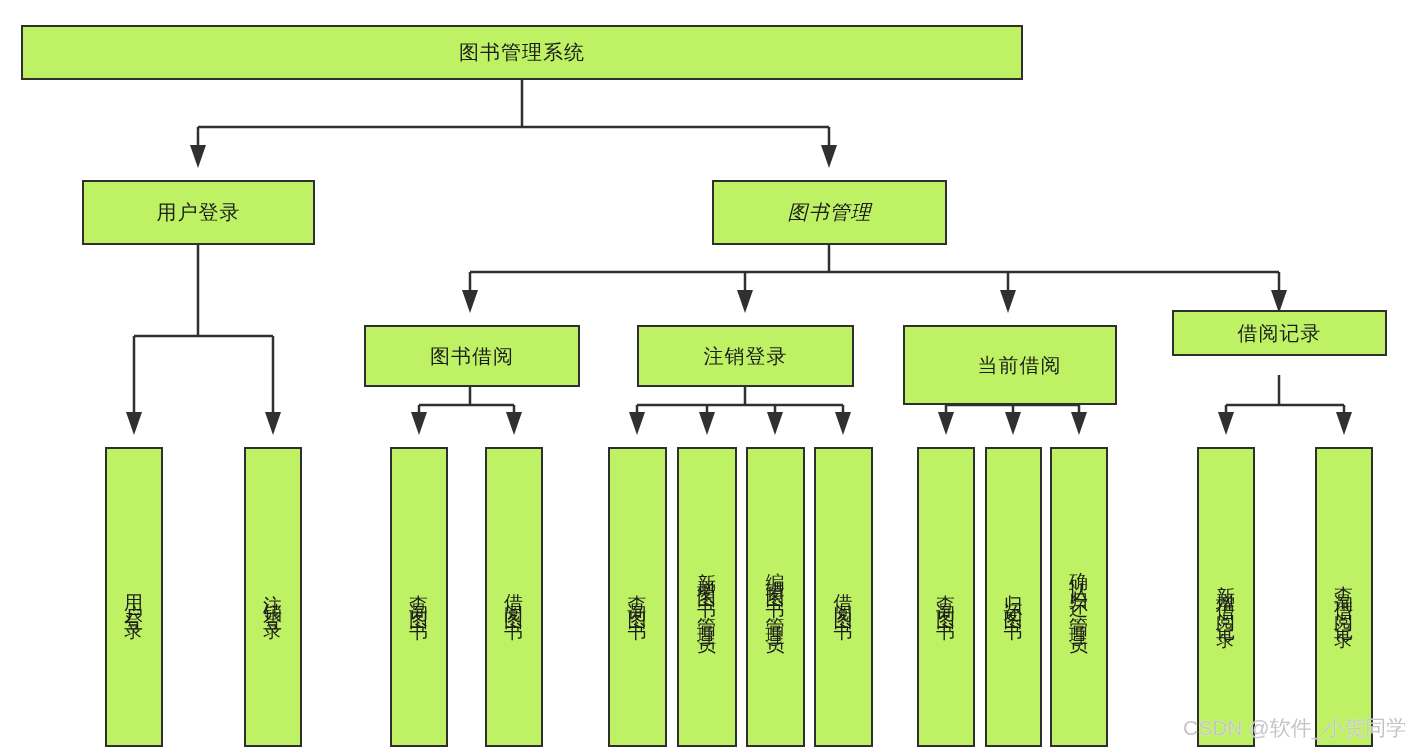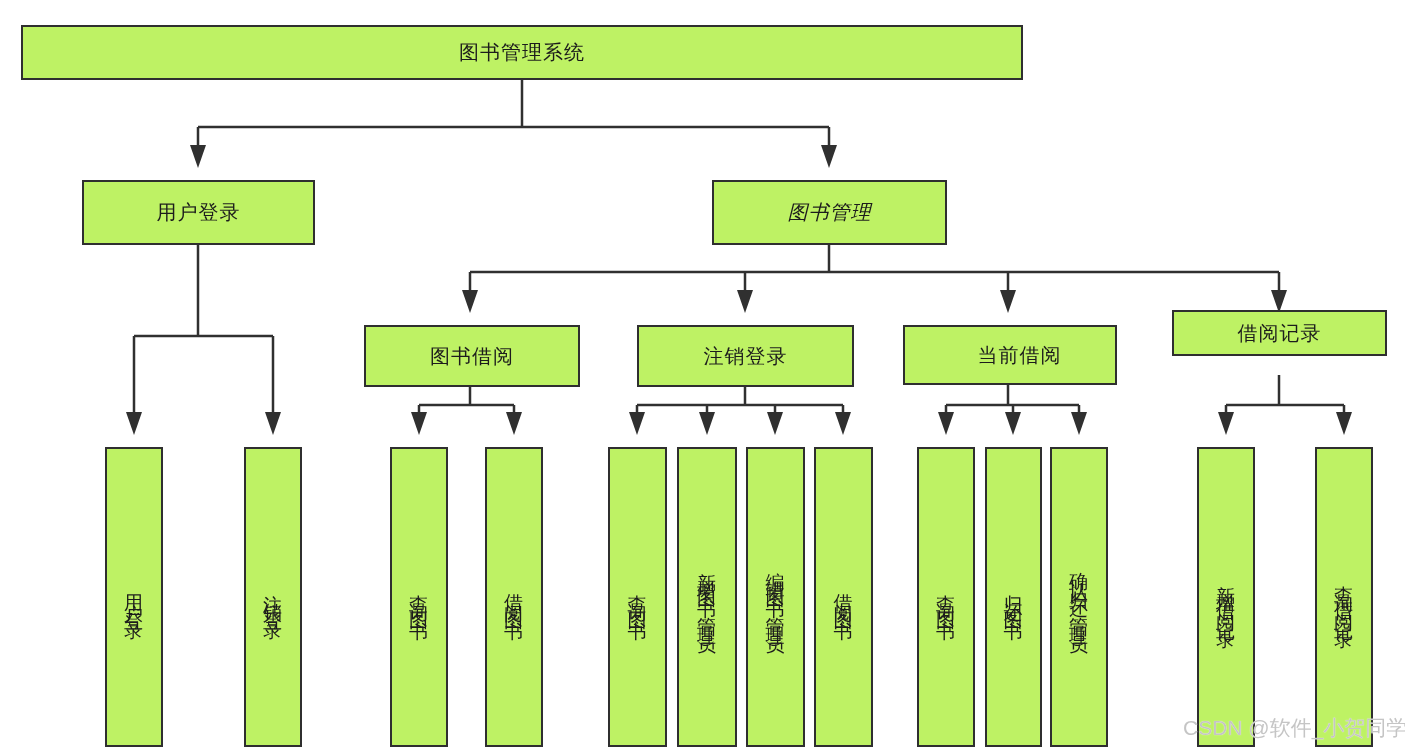--- a/index.html
+++ b/index.html
@@ -126,21 +126,21 @@
   <div class="node h" style="left:712px; top:168px; width:235px; height:65px;font-style:italic;">
     <span class="lbl">图书管理</span>
   </div>
 
   <div class="node h" style="left:364px; top:313px; width:216px; height:62px;">
     <span class="lbl">图书借阅</span>
   </div>
   <div class="node h" style="left:637px; top:313px; width:217px; height:62px;">
     <span class="lbl">注销登录</span>
   </div>
-  <div class="node h" style="left:903px; top:313px; width:214px; height:60px;padding-left:19px;">
+  <div class="node h" style="left:903px; top:313px; width:214px; height:80px;padding-left:19px;">
     <span class="lbl">当前借阅</span>
   </div>
   <div class="node h" style="left:1172px; top:298px; width:215px; height:46px;">
     <span class="lbl">借阅记录</span>
   </div>
 
   <div class="node v" style="left:105px; top:435px; width:58px; height:300px;">
     <span class="lbl">用户登录</span>
   </div>
   <div class="node v" style="left:244px; top:435px; width:58px; height:300px;">

